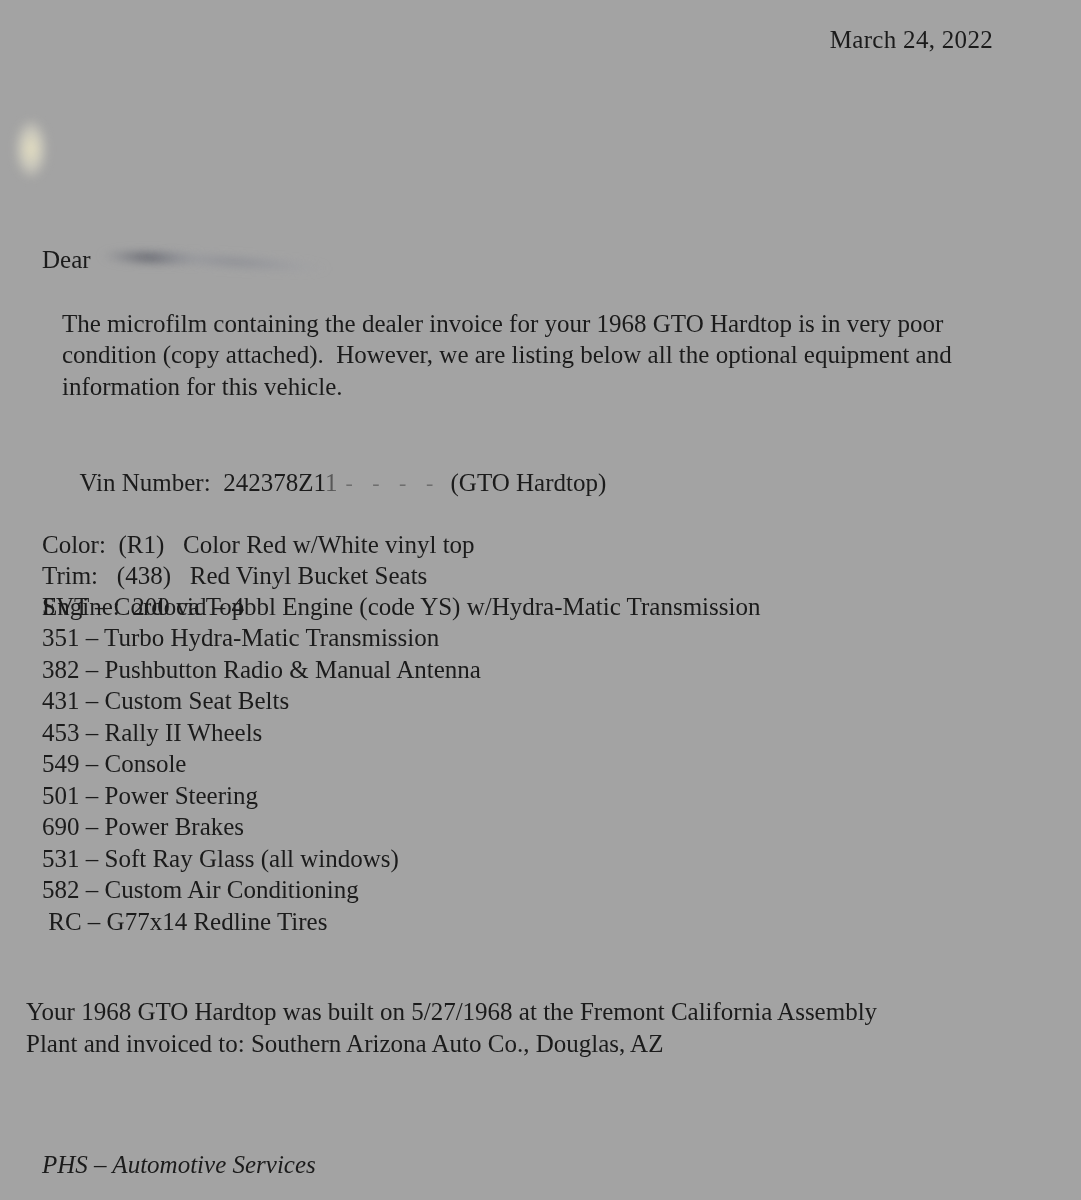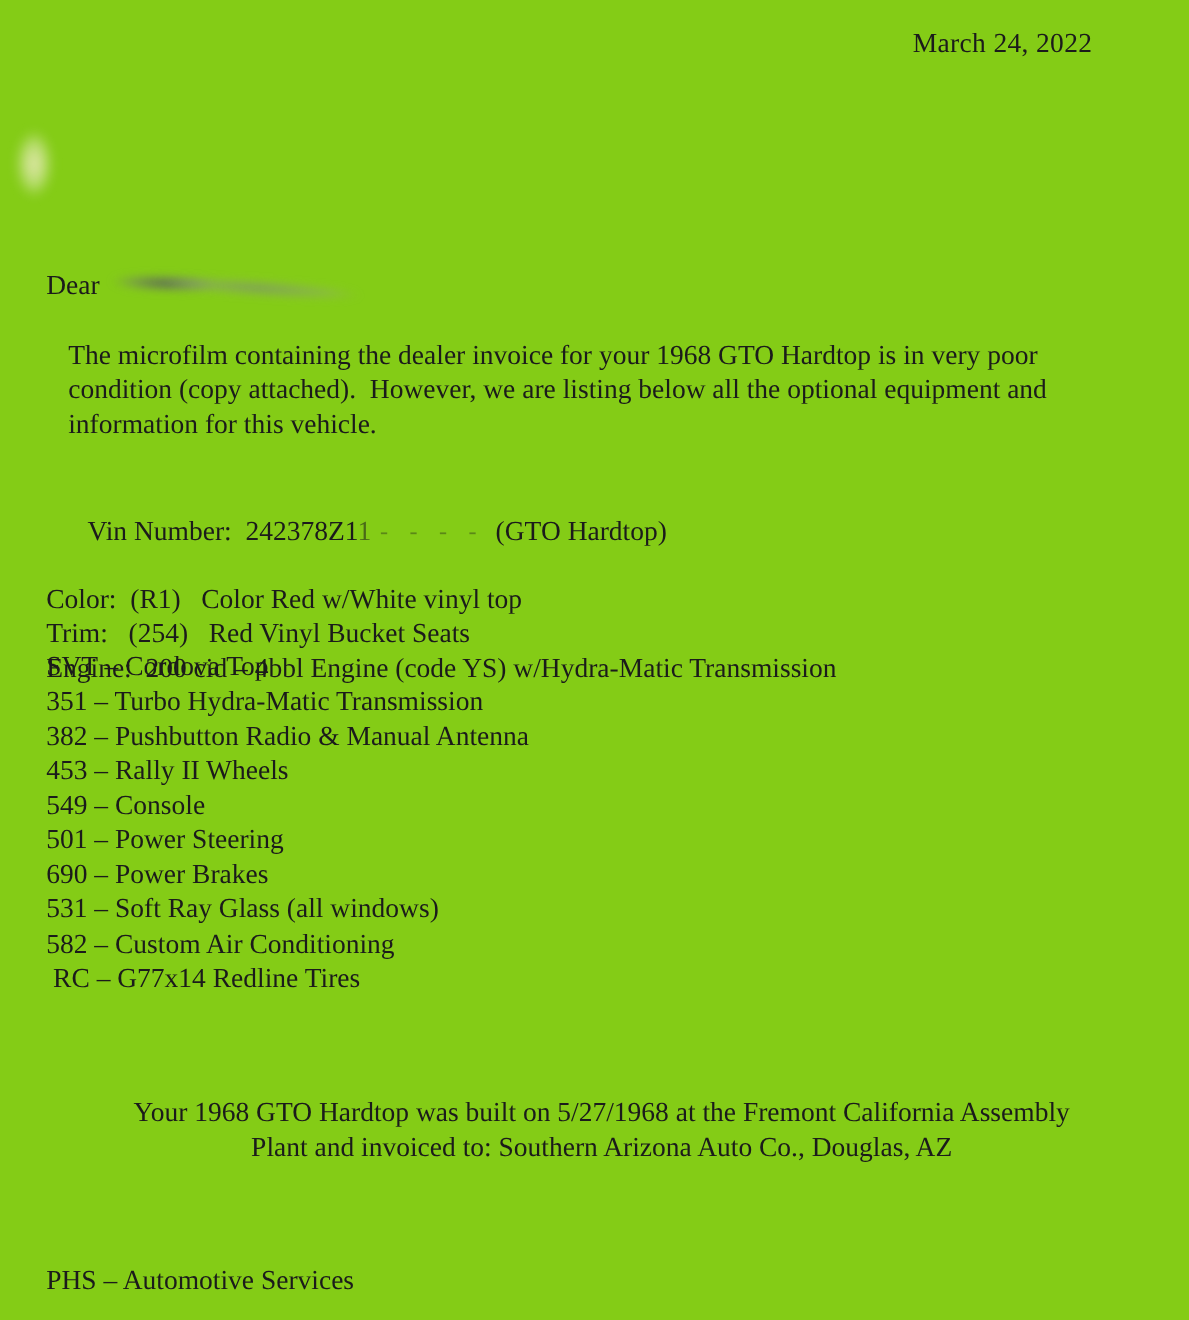--- a/index.html
+++ b/index.html
@@ -4,21 +4,21 @@
 <style>
   html, body {
     margin: 0;
     padding: 0;
     background: #ffffff;
   }
   .page {
     position: relative;
     width: 1081px;
     height: 1200px;
-    background: #84cc16;
+    background: #a3a3a3;
     font-family: "Liberation Serif", "DejaVu Serif", serif;
     font-size: 25px;
     color: #1b1b1b;
     overflow: hidden;
   }
   .abs { position: absolute; }
   .line { white-space: pre-wrap; }
 
   .date-line {
     top: 26px;
@@ -92,30 +92,30 @@
 
   .equipment-block {
     top: 591px;
     left: 42px;
     width: 1010px;
     line-height: 31.45px;
   }
 
   .build-block {
     top: 996px;
-    left: 42px;
+    left: 26px;
     width: 1010px;
     line-height: 31.5px;
-    text-align: center;
   }
 
   .signature-block {
     top: 1151px;
     left: 42px;
     width: 600px;
+    font-style: italic;
   }
 </style>
 </head>
 <body>
 
 <div class="page">
 
   <div class="abs date-line line">March 24, 2022</div>
 
   <div class="abs letterhead-smudge"></div>
@@ -130,28 +130,29 @@
     <div class="line">The microfilm containing the dealer invoice for your 1968 GTO Hardtop is in very poor</div>
     <div class="line">condition (copy attached).  However, we are listing below all the optional equipment and</div>
     <div class="line">information for this vehicle.</div>
   </div>
 
   <div class="abs vehicle-block">
     <div class="line">
       <span>Vin Number:  </span><span>242378Z1</span><span class="vin-faint">1</span><span class="vin-marks">- - - -</span><span> (GTO Hardtop)</span>
     </div>
     <div class="line">Color:  (R1)   Color Red w/White vinyl top</div>
-    <div class="line">Trim:   (254)   Red Vinyl Bucket Seats</div>
+    <div class="line">Trim:   (438)   Red Vinyl Bucket Seats</div>
     <div class="line">Engine:  200 cid – 4bbl Engine (code YS) w/Hydra-Matic Transmission</div>
   </div>
 
   <div class="abs equipment-block">
     <div class="line">SVT – Cordova Top</div>
     <div class="line">351 – Turbo Hydra-Matic Transmission</div>
     <div class="line">382 – Pushbutton Radio &amp; Manual Antenna</div>
+    <div class="line">431 – Custom Seat Belts</div>
     <div class="line">453 – Rally II Wheels</div>
     <div class="line">549 – Console</div>
     <div class="line">501 – Power Steering</div>
     <div class="line">690 – Power Brakes</div>
     <div class="line">531 – Soft Ray Glass (all windows)</div>
     <div class="line">582 – Custom Air Conditioning</div>
     <div class="line"> RC – G77x14 Redline Tires</div>
   </div>
 
   <div class="abs build-block">

